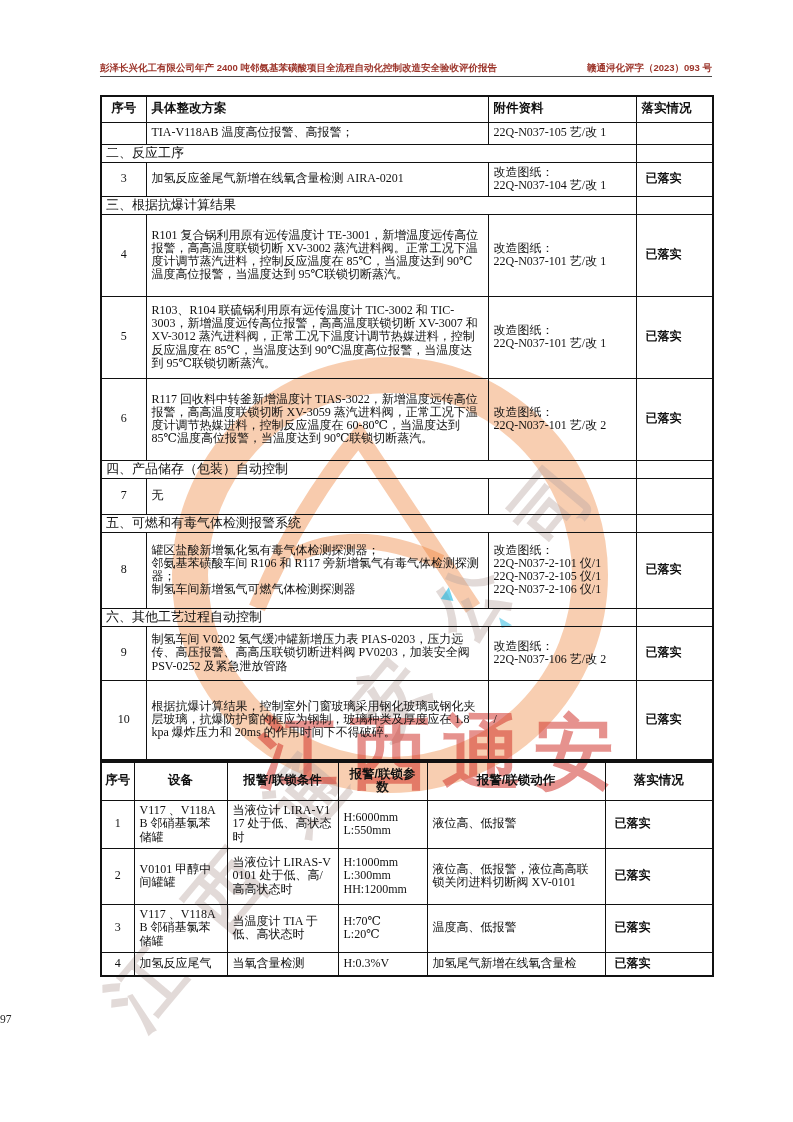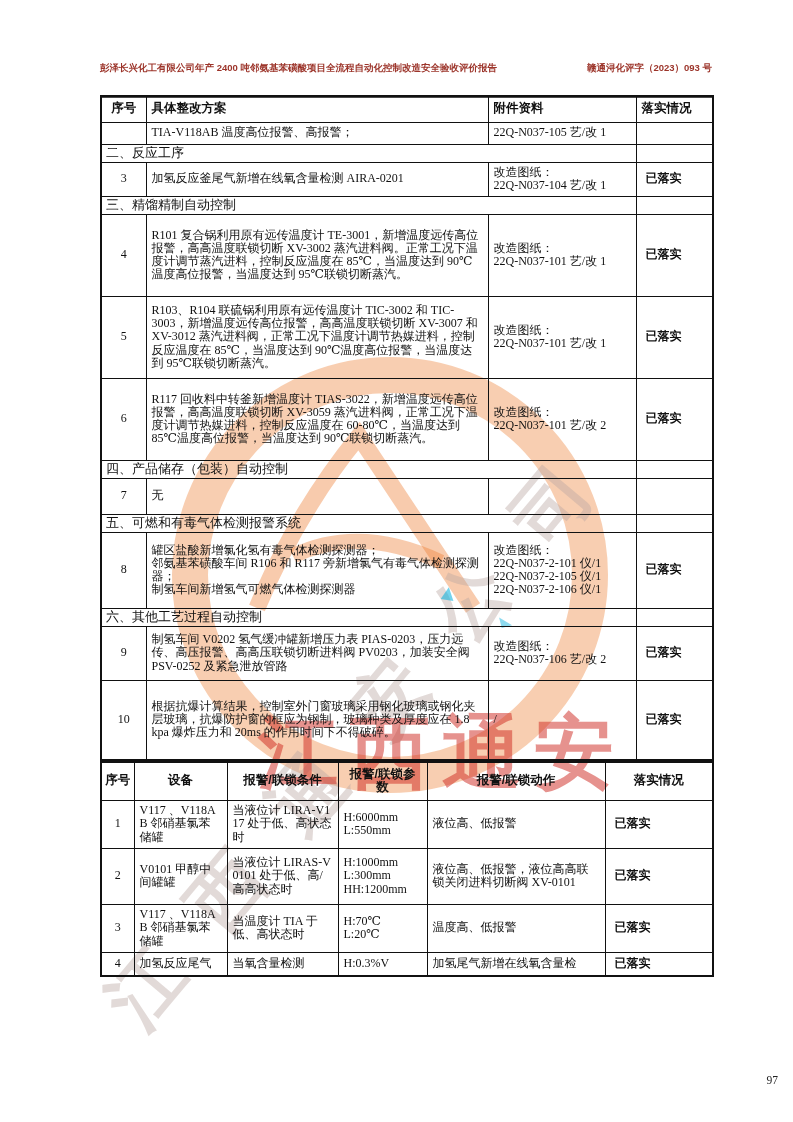--- a/index.html
+++ b/index.html
@@ -15,42 +15,42 @@
            color:rgba(186,166,162,0.42);font-family:"Liberation Sans",sans-serif;white-space:nowrap;}
   .wm-red{position:absolute;left:258px;top:700px;
           font-size:80px;font-weight:bold;letter-spacing:12px;
           color:rgba(206,38,30,0.50);font-family:"Liberation Sans",sans-serif;white-space:nowrap;}
   .wm-cyan1{position:absolute;left:437px;top:580px;font-size:22px;color:rgba(0,174,220,0.55);transform:rotate(8deg);}
   .wm-cyan2{position:absolute;left:500px;top:612px;font-size:14px;color:rgba(0,174,220,0.45);transform:rotate(-14deg);}
   
   .content{position:absolute;inset:0;z-index:2;}
   .hdr{position:absolute;left:100px;top:62px;width:612px;display:flex;
        justify-content:space-between;align-items:flex-end;
-       border-bottom:1px solid #4a4a4a;padding-bottom:22px;
+       border-bottom:1px solid #4a4a4a;padding-bottom:1px;
        font-size:9.5px;font-weight:bold;color:#9c342a;
        font-family:"Liberation Sans",sans-serif;}
   .hdr .l{max-width:455px;}
   .hdr .r{white-space:nowrap;}
   .main{position:absolute;left:100px;top:95px;width:612px;}
   table{border-collapse:collapse;table-layout:fixed;width:612px;
         font-size:12px;line-height:1.09;border-radius:9px;}
   table.t{border:2px solid #111;}
   td,th{border:1px solid #111;padding:1px 5px;vertical-align:middle;
         overflow:hidden;word-break:break-all;}
   th{font-family:"Liberation Sans",sans-serif;font-weight:bold;font-size:12.5px;
      text-align:left;background:transparent;}
   th.c,td.c{text-align:center;padding:1px 1px;}
   td.sec{font-family:"Liberation Sans",sans-serif;font-weight:normal;font-size:13px;
          padding:1px 4px;}
   td.status{font-family:"Liberation Sans",sans-serif;font-weight:bold;padding-left:9px;}
   .pre{white-space:pre-line;word-break:normal;}
   .tbl-title{height:22px;line-height:22px;text-align:center;font-weight:bold;
              font-size:15.5px;margin:6px 0 4px;font-family:"Liberation Serif",serif;}
   table.t2 th{text-align:center;}
-  .footer{position:absolute;left:0;top:1074px;width:778px;text-align:right;
+  .footer{position:absolute;left:0;top:1013px;width:778px;text-align:left;
           font-size:11.5px;color:#222;}
 </style>
 </head>
 <body>
 
 <div class="page">
 
   <div class="wm">
     <svg class="wm-ring" viewBox="0 0 480 480">
       <circle cx="240" cy="240" r="200" fill="none" stroke="rgba(237,125,49,0.38)" stroke-width="36"></circle>
@@ -99,21 +99,21 @@
           <td></td>
         </tr>
         <tr style="height:34px">
           <td class="c">3</td>
           <td class="pre">加氢反应釜尾气新增在线氧含量检测 AIRA-0201</td>
           <td class="pre">改造图纸：
 22Q-N037-104 艺/改 1</td>
           <td class="status">已落实</td>
         </tr>
         <tr style="height:18px">
-          <td class="sec" colspan="3">三、精馏精制自动控制</td>
+          <td class="sec" colspan="3">三、根据抗爆计算结果</td>
           <td></td>
         </tr>
         <tr style="height:82px">
           <td class="c">4</td>
           <td class="pre">R101 复合锅利用原有远传温度计 TE-3001，新增温度远传高位报警，高高温度联锁切断 XV-3002 蒸汽进料阀。正常工况下温度计调节蒸汽进料，控制反应温度在 85℃，当温度达到 90℃温度高位报警，当温度达到 95℃联锁切断蒸汽。</td>
           <td class="pre">改造图纸：
 22Q-N037-101 艺/改 1</td>
           <td class="status">已落实</td>
         </tr>
         <tr style="height:82px">

